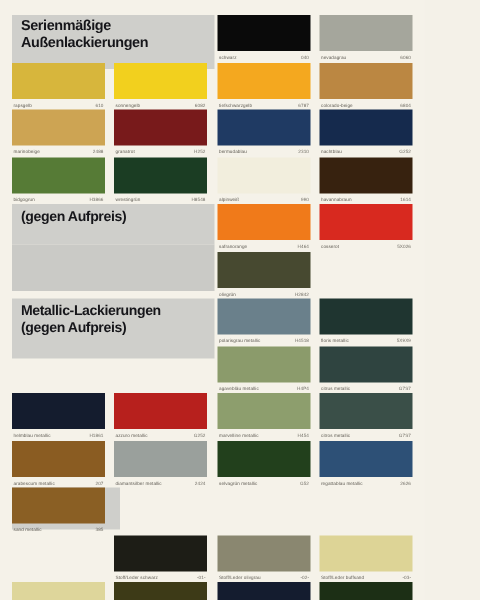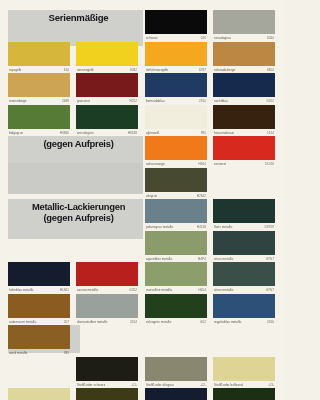--- a/index.html
+++ b/index.html
@@ -41,35 +41,35 @@
     position:absolute;
     background:#cfcfcb;
     box-sizing:border-box;
     padding:3px 0 0 6px;
     color:#16161a;
     font-weight:bold;
     font-size:9.4px;
     line-height:10.6px;
     letter-spacing:-.25px;
     font-family:"Liberation Sans",sans-serif;
-    text-align:center;
   }
   .banner.big{font-size:9.6px;}
   .banner span{display:block;}
 
   
   .filler{position:absolute;background:#cacac6;}
 </style>
 </head>
 <body>
 
 <div class="page">
 
   <div class="banner big" style="left:8px;top:10px;width:135px;height:36px;">
     <span>Serienmäßige</span>
+    <span>Außenlackierungen</span>
   </div>
 
   <div class="banner" style="left:8px;top:136px;width:135px;height:27px;">
     <span>(gegen Aufpreis)</span>
   </div>
   <div class="filler" style="left:8px;top:163px;width:135px;height:31px;"></div>
 
   <div class="banner" style="left:8px;top:199px;width:135px;height:40px;">
     <span>Metallic-Lackierungen</span>
     <span>(gegen Aufpreis)</span>

